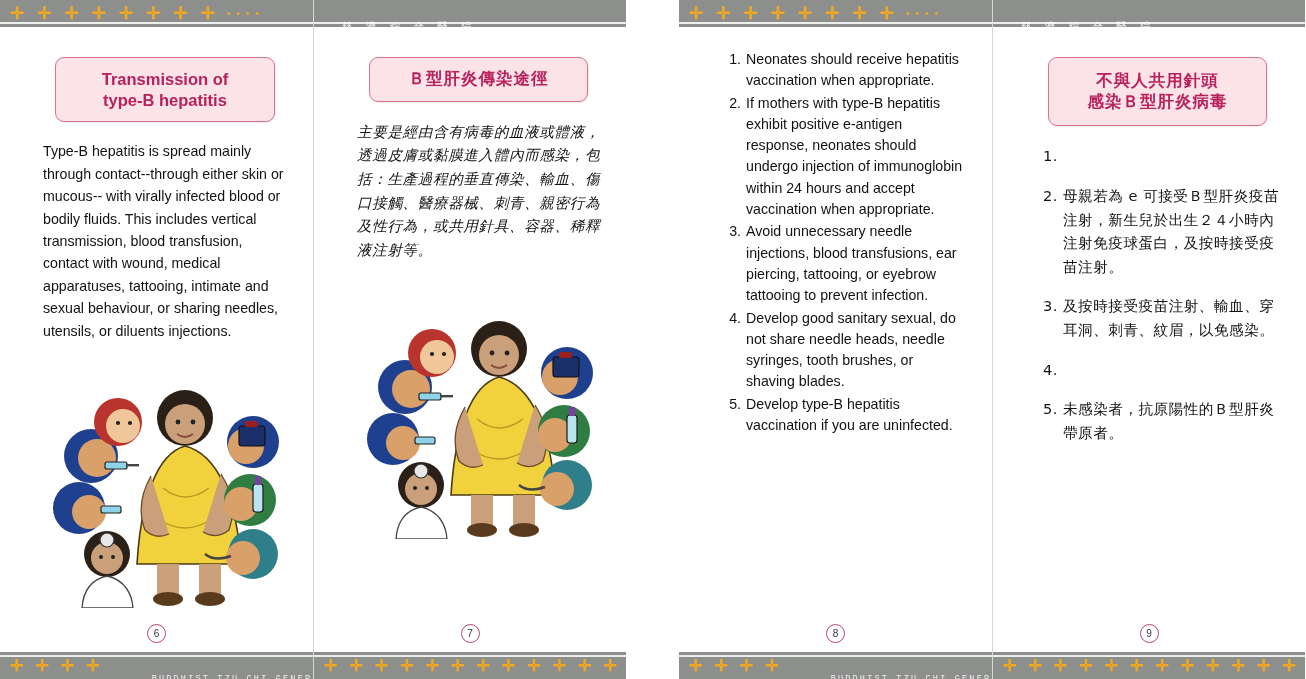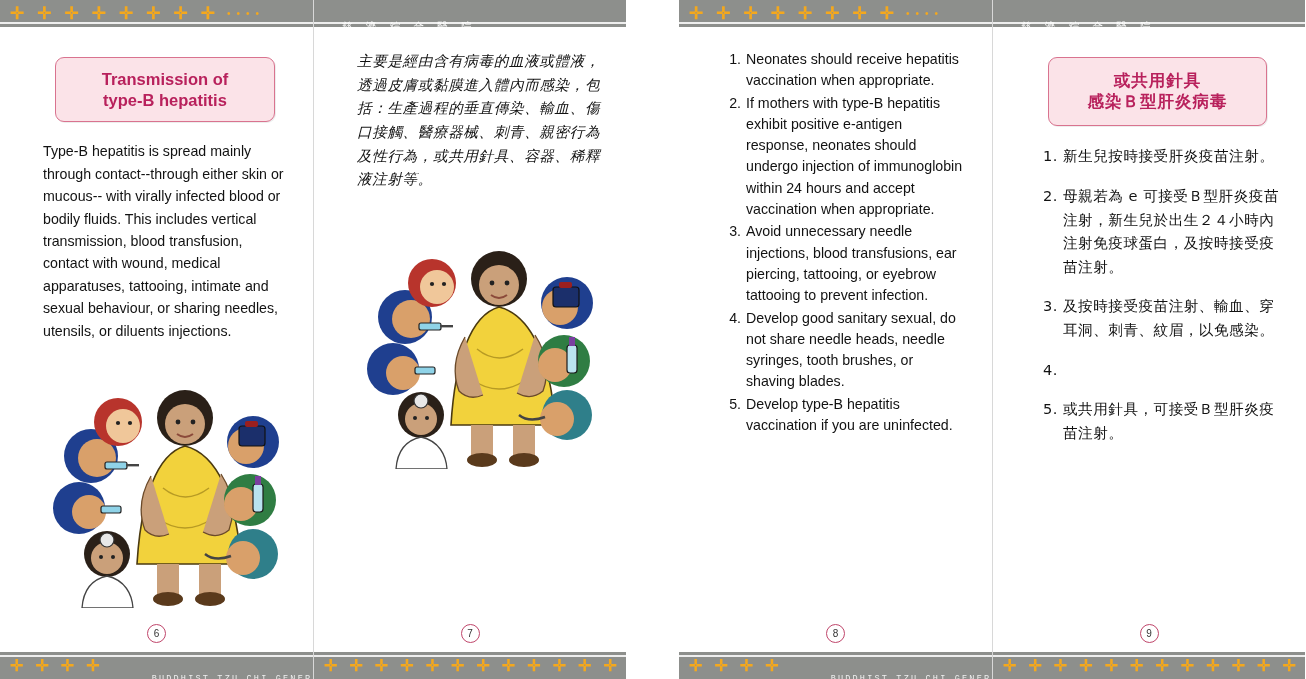--- a/index.html
+++ b/index.html
@@ -312,20 +312,23 @@
     </div>
   </div>
 
   <div class="page">
     <div class="band top">
       <div class="band-title">慈 濟 綜 合 醫 院</div>
       <div class="rule"></div>
     </div>
 
     <div class="content">
+      <div class="title-box title-zh">
+        <div class="t" style="white-space:pre-line">Ｂ型肝炎傳染途徑</div>
+      </div>
       <div class="body-text zh">主要是經由含有病毒的血液或體液，透過皮膚或黏膜進入體內而感染，包括：生產過程的垂直傳染、輸血、傷口接觸、醫療器械、刺青、親密行為及性行為，或共用針具、容器、稀釋液注射等。</div>
 
       <div class="illus" style="margin-top:28px">
         <svg viewBox="0 0 240 250" width="240" height="250">
           <circle cx="46" cy="98" r="27" fill="#1f3f8f"></circle>
           <circle cx="52" cy="100" r="19" fill="#d9a06a"></circle>
           <rect x="60" y="104" width="22" height="7" rx="2" fill="#8fd3e8" stroke="#222" stroke-width="1.2"></rect>
           <rect x="81" y="106" width="13" height="2.4" fill="#444"></rect>
           <circle cx="73" cy="64" r="24" fill="#b8342c"></circle>
           <circle cx="78" cy="68" r="17" fill="#f0c79a"></circle>
@@ -461,43 +464,42 @@
   </div>
 
   <div class="page">
     <div class="band top">
       <div class="band-title">慈 濟 綜 合 醫 院</div>
       <div class="rule"></div>
     </div>
 
     <div class="content">
       <div class="title-box title-zh tall">
-        <div class="t" style="white-space:pre-line">或共用針具
+        <div class="t" style="white-space:pre-line">不與人共用針頭
 感染Ｂ型肝炎病毒</div>
       </div>
 
       <ol class="num-list zh">
         <li>
           <span class="n">1.</span>
-          <span class="txt">新生兒按時接受肝炎疫苗注射。</span>
         </li>
         <li>
           <span class="n">2.</span>
           <span class="txt">母親若為 e 可接受Ｂ型肝炎疫苗注射，新生兒於出生２４小時內注射免疫球蛋白，及按時接受疫苗注射。</span>
         </li>
         <li>
           <span class="n">3.</span>
           <span class="txt">及按時接受疫苗注射、輸血、穿耳洞、刺青、紋眉，以免感染。</span>
         </li>
         <li>
           <span class="n">4.</span>
         </li>
         <li>
           <span class="n">5.</span>
-          <span class="txt">或共用針具，可接受Ｂ型肝炎疫苗注射。</span>
+          <span class="txt">未感染者，抗原陽性的Ｂ型肝炎帶原者。</span>
         </li>
       </ol>
     </div>
 
     <div class="page-num">
       <span class="circ">9</span>
     </div>
 
     <div class="band bottom">
       <div class="rule"></div>

